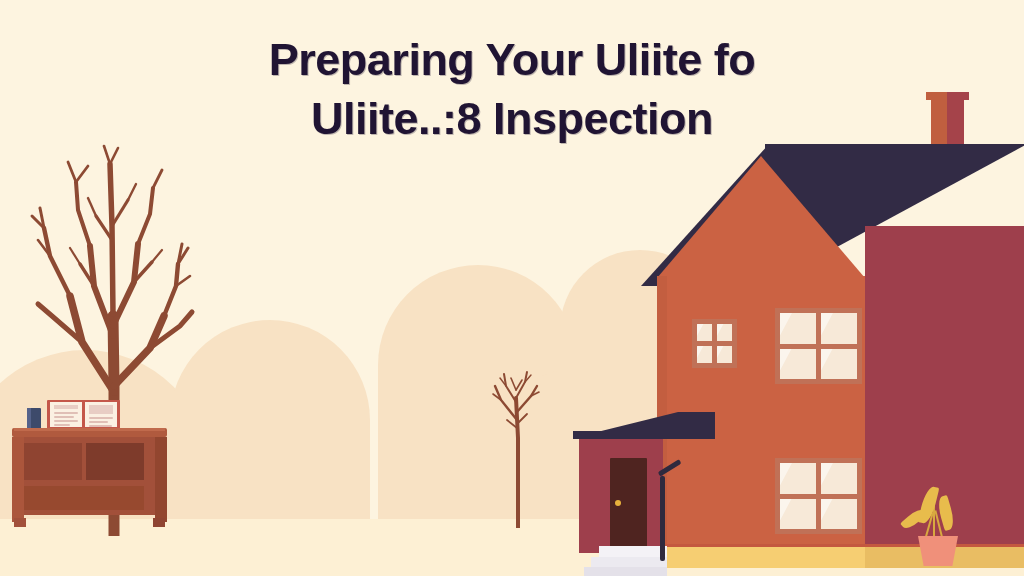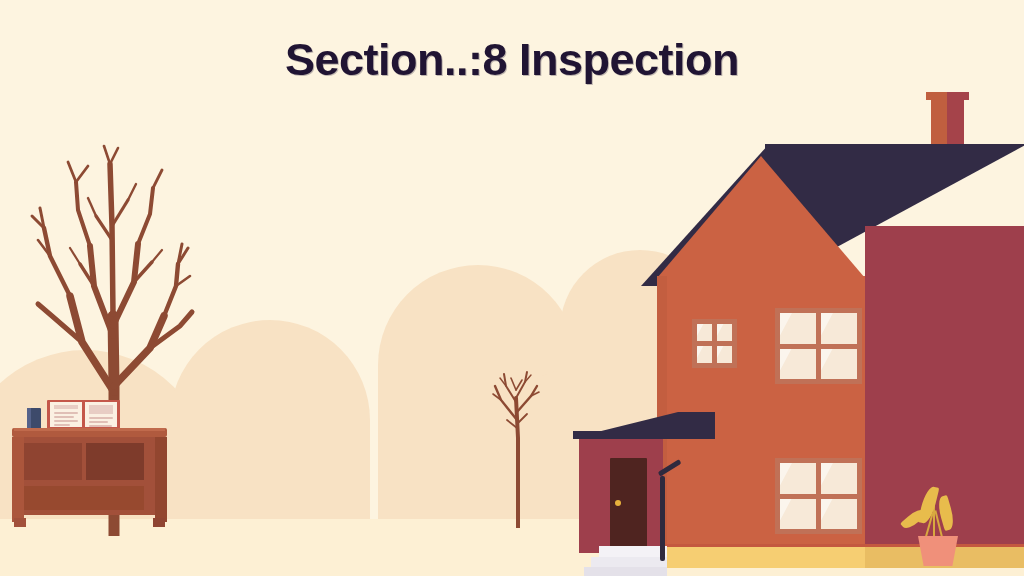--- a/index.html
+++ b/index.html
@@ -287,16 +287,17 @@
       <path d="M70 128 L60 112" stroke-width="2.2"></path>
       <path d="M142 126 L152 114" stroke-width="2.2"></path>
       <path d="M86 80 L78 62" stroke-width="2.4"></path>
       <path d="M118 64 L126 48" stroke-width="2.4"></path>
       <path d="M100 28 L94 10" stroke-width="2.6"></path>
       <path d="M100 28 L108 12" stroke-width="2.6"></path>
     </g>
   </svg>
 
   <div class="title">
-    <span class="ln">Section..:8 Inspection</span>
+    <span class="ln">Preparing Your Uliite fo</span>
+    <span class="ln">Uliite..:8 Inspection</span>
   </div>
 
 </div>
 
 </body></html>

